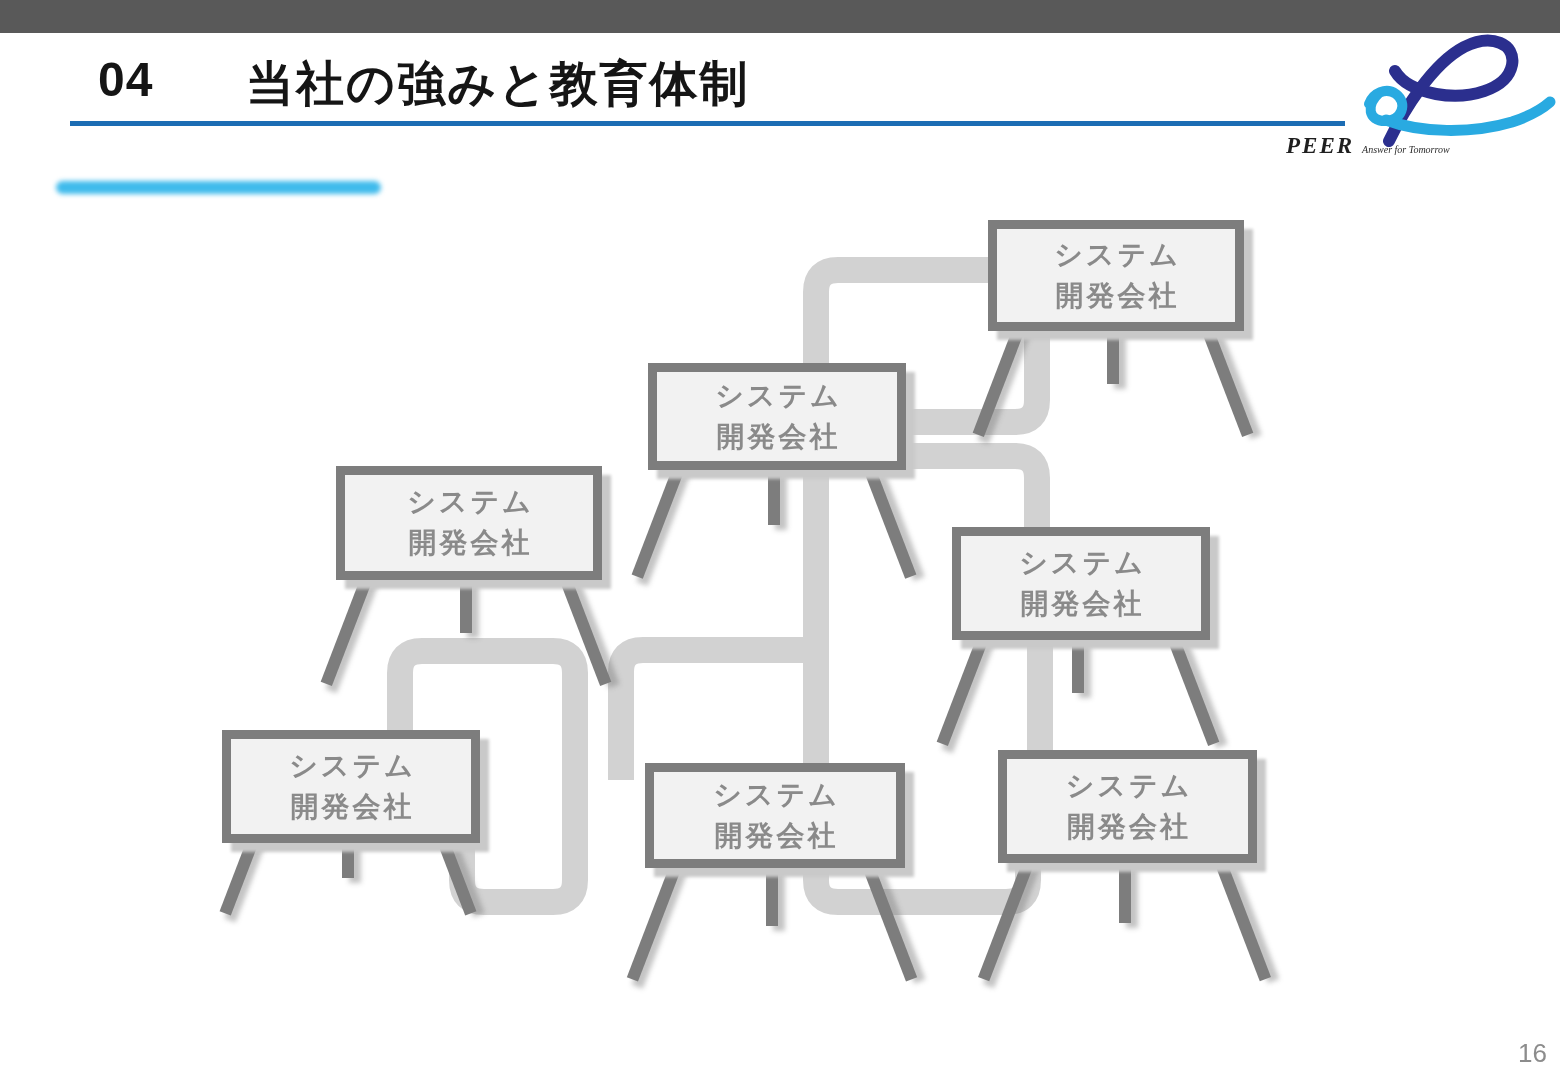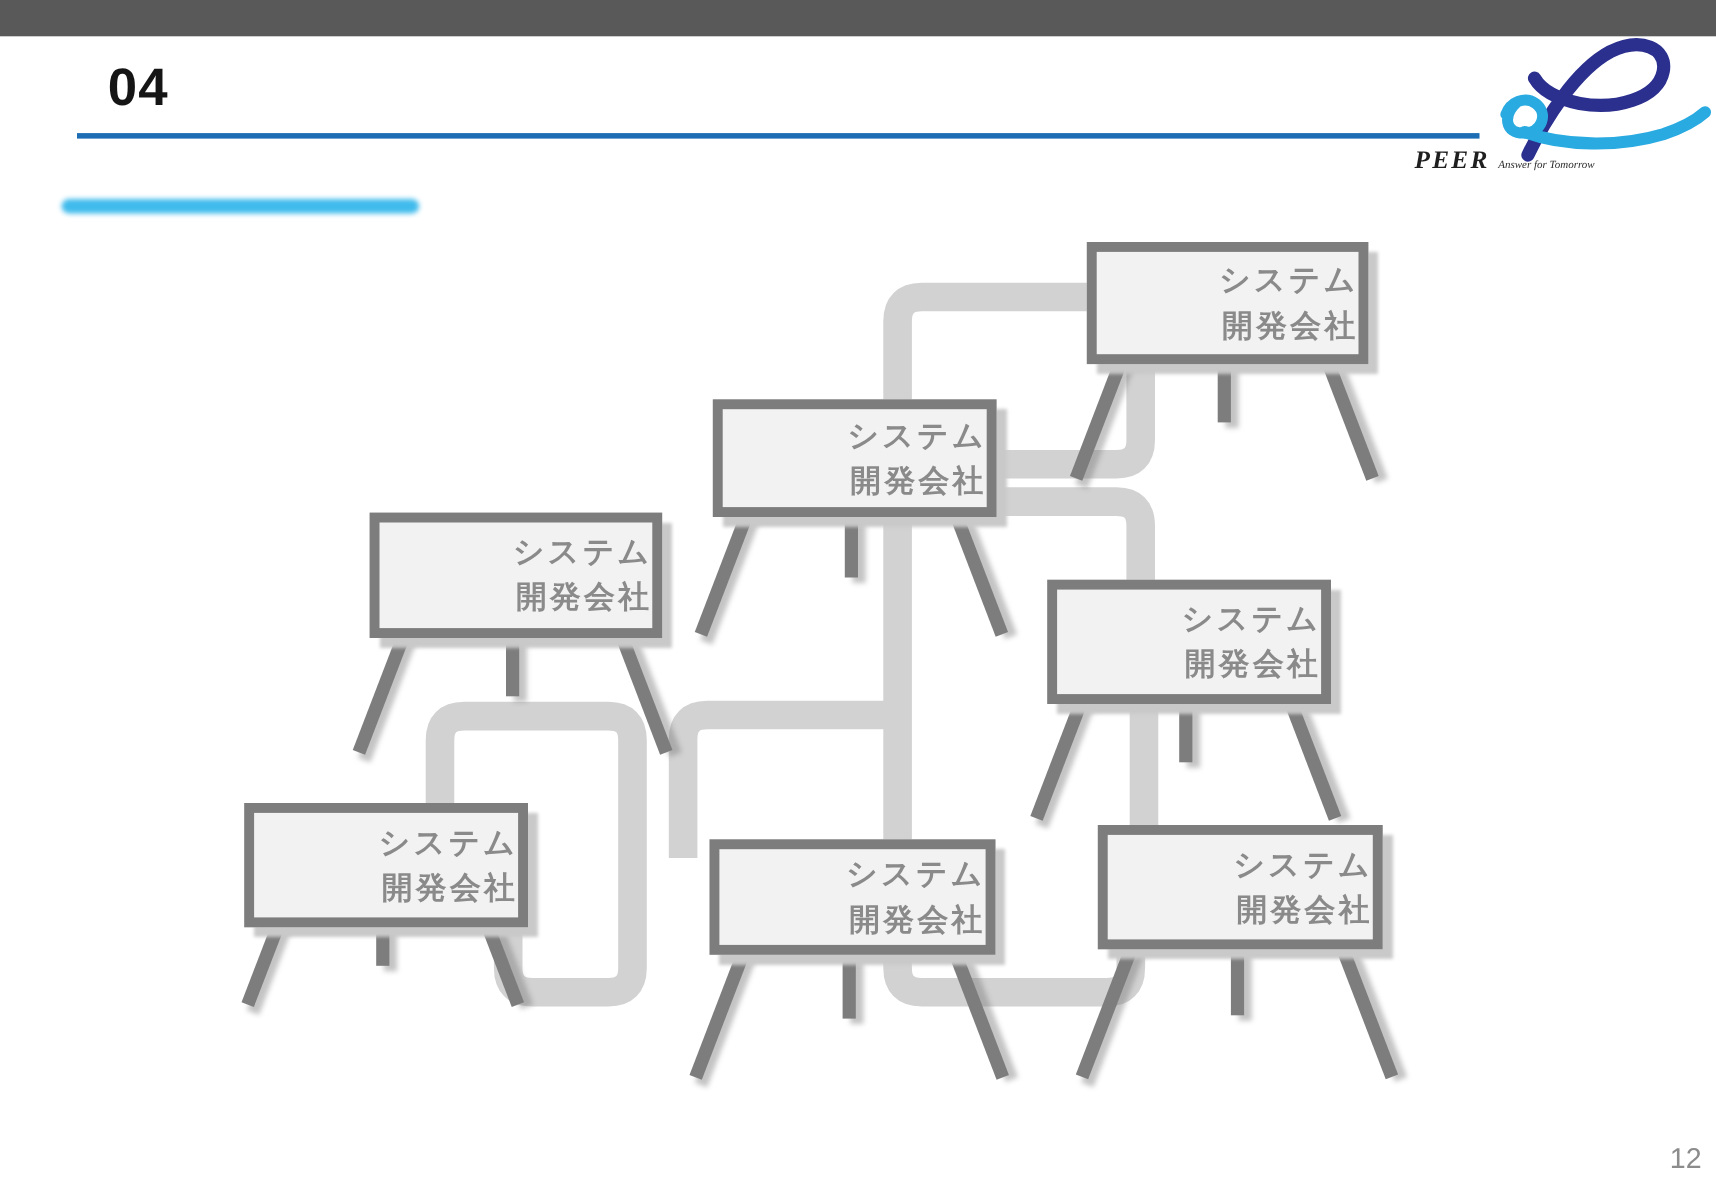--- a/index.html
+++ b/index.html
@@ -15,35 +15,36 @@
   .subtitle-bar{position:absolute;left:56px;top:181px;width:325px;height:13px;background:#40bbec;border-radius:8px;filter:blur(2.5px);}
   .logo{position:absolute;left:1350px;top:33px;width:210px;height:130px;}
   .logo-row{position:absolute;left:1286px;top:133px;white-space:nowrap;}
   .logo-brand{font-family:"Liberation Serif","DejaVu Serif",serif;font-style:italic;font-weight:bold;font-size:23px;color:#1f1f1f;letter-spacing:2px;}
   .logo-tagline{font-family:"Liberation Serif","DejaVu Serif",serif;font-style:italic;font-size:10px;color:#2b2b2b;margin-left:8px;}
   .pipes{position:absolute;left:0;top:0;z-index:0;}
   .sign{position:absolute;}
   .board{
     position:absolute;left:0;top:0;box-sizing:border-box;width:100%;height:100%;
     background:#f2f2f2;border:9px solid #7d7d7d;box-shadow:9px 9px 3px #c9c9c9;
-    display:flex;flex-direction:column;align-items:flex-end;justify-content:center;z-index:3;
+    display:flex;flex-direction:column;align-items:center;justify-content:center;z-index:3;
   }
   .board .line{font-size:28px;font-weight:bold;letter-spacing:3px;color:#8a8a8a;line-height:1.45;text-indent:3px;}
   .leg{position:absolute;width:12px;background:#7d7d7d;transform-origin:50% 0;
        box-shadow:7px 5px 5px rgba(125,125,125,.45);z-index:1;}
   .page-number{position:absolute;left:1518px;top:1038px;font-size:26px;color:#8c8c8c;}
 </style>
 </head>
 <body>
 
 <div class="slide">
 
   <div class="top-bar"></div>
 
   <div class="sec-num">04</div>
+  <div class="page-title">当社の強みと教育体制</div>
   <div class="title-rule"></div>
 
   <div class="subtitle-bar"></div>
 
   <svg class="logo" width="210" height="130" viewBox="1350 33 210 130">
     <path d="M 1389 141 C 1404 110 1432 64 1464 47 C 1492 33 1516 44 1512 65 C 1507 90 1468 100 1436 94 C 1416 90 1402 83 1395 71" fill="none" stroke="#2b2f8e" stroke-width="12" stroke-linecap="round"></path>
     <path d="M 1379 93 C 1366 105 1368 121 1385 121 C 1402 121 1408 103 1396 94 C 1386 87 1373 93 1369 104" fill="none" stroke="#29aae1" stroke-width="10" stroke-linecap="round"></path>
     <path d="M 1386 120 C 1420 133 1472 134 1512 122 C 1530 116 1541 110 1550 102" fill="none" stroke="#29aae1" stroke-width="11" stroke-linecap="round"></path>
   </svg>
   <div class="logo-row">
@@ -120,14 +121,14 @@
         <div class="leg" style="left: 28px; top: 103px; height: 135px; transform: rotate(21deg);"></div>
         <div class="leg" style="left: 120.5px; top: 103px; height: 70px; transform: rotate(0deg);"></div>
         <div class="leg" style="left: 213px; top: 103px; height: 135px; transform: rotate(-21deg);"></div>
         <div class="board">
           <div class="line">システム</div>
           <div class="line">開発会社</div>
         </div>
       </div>
     </div>
 
-  <div class="page-number">12</div>
+  <div class="page-number">16</div>
 </div>
 
 </body></html>

